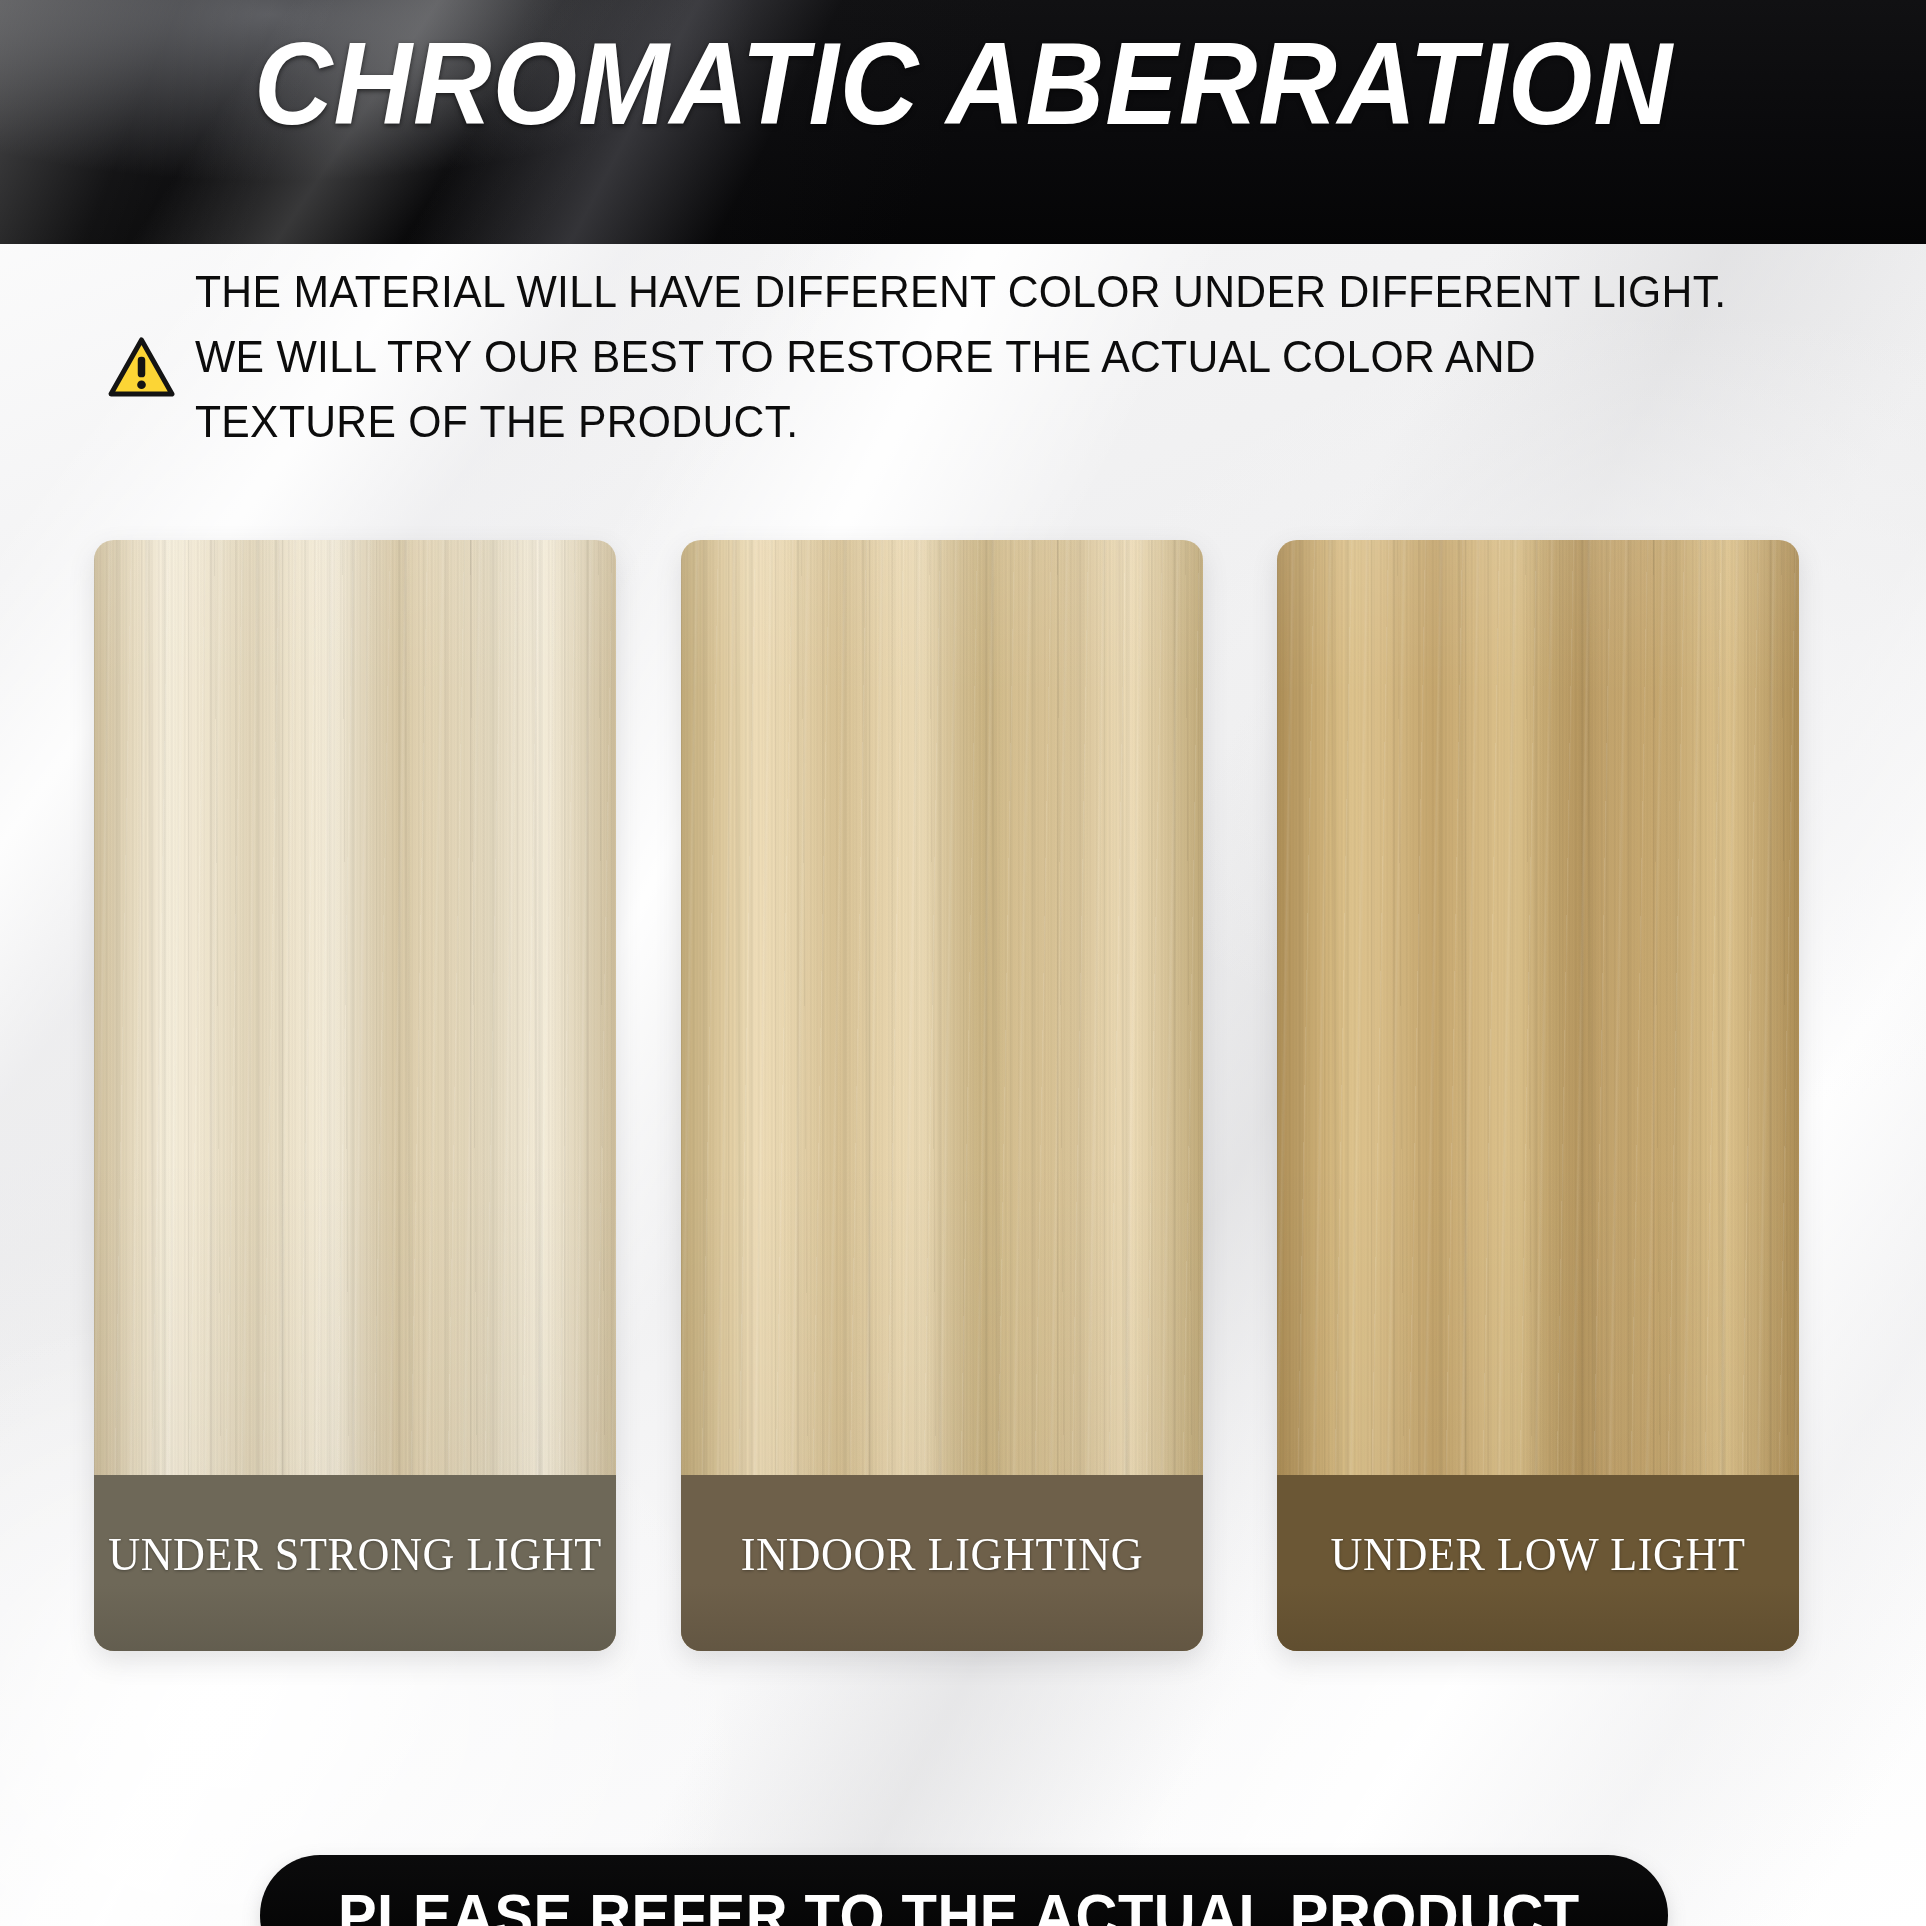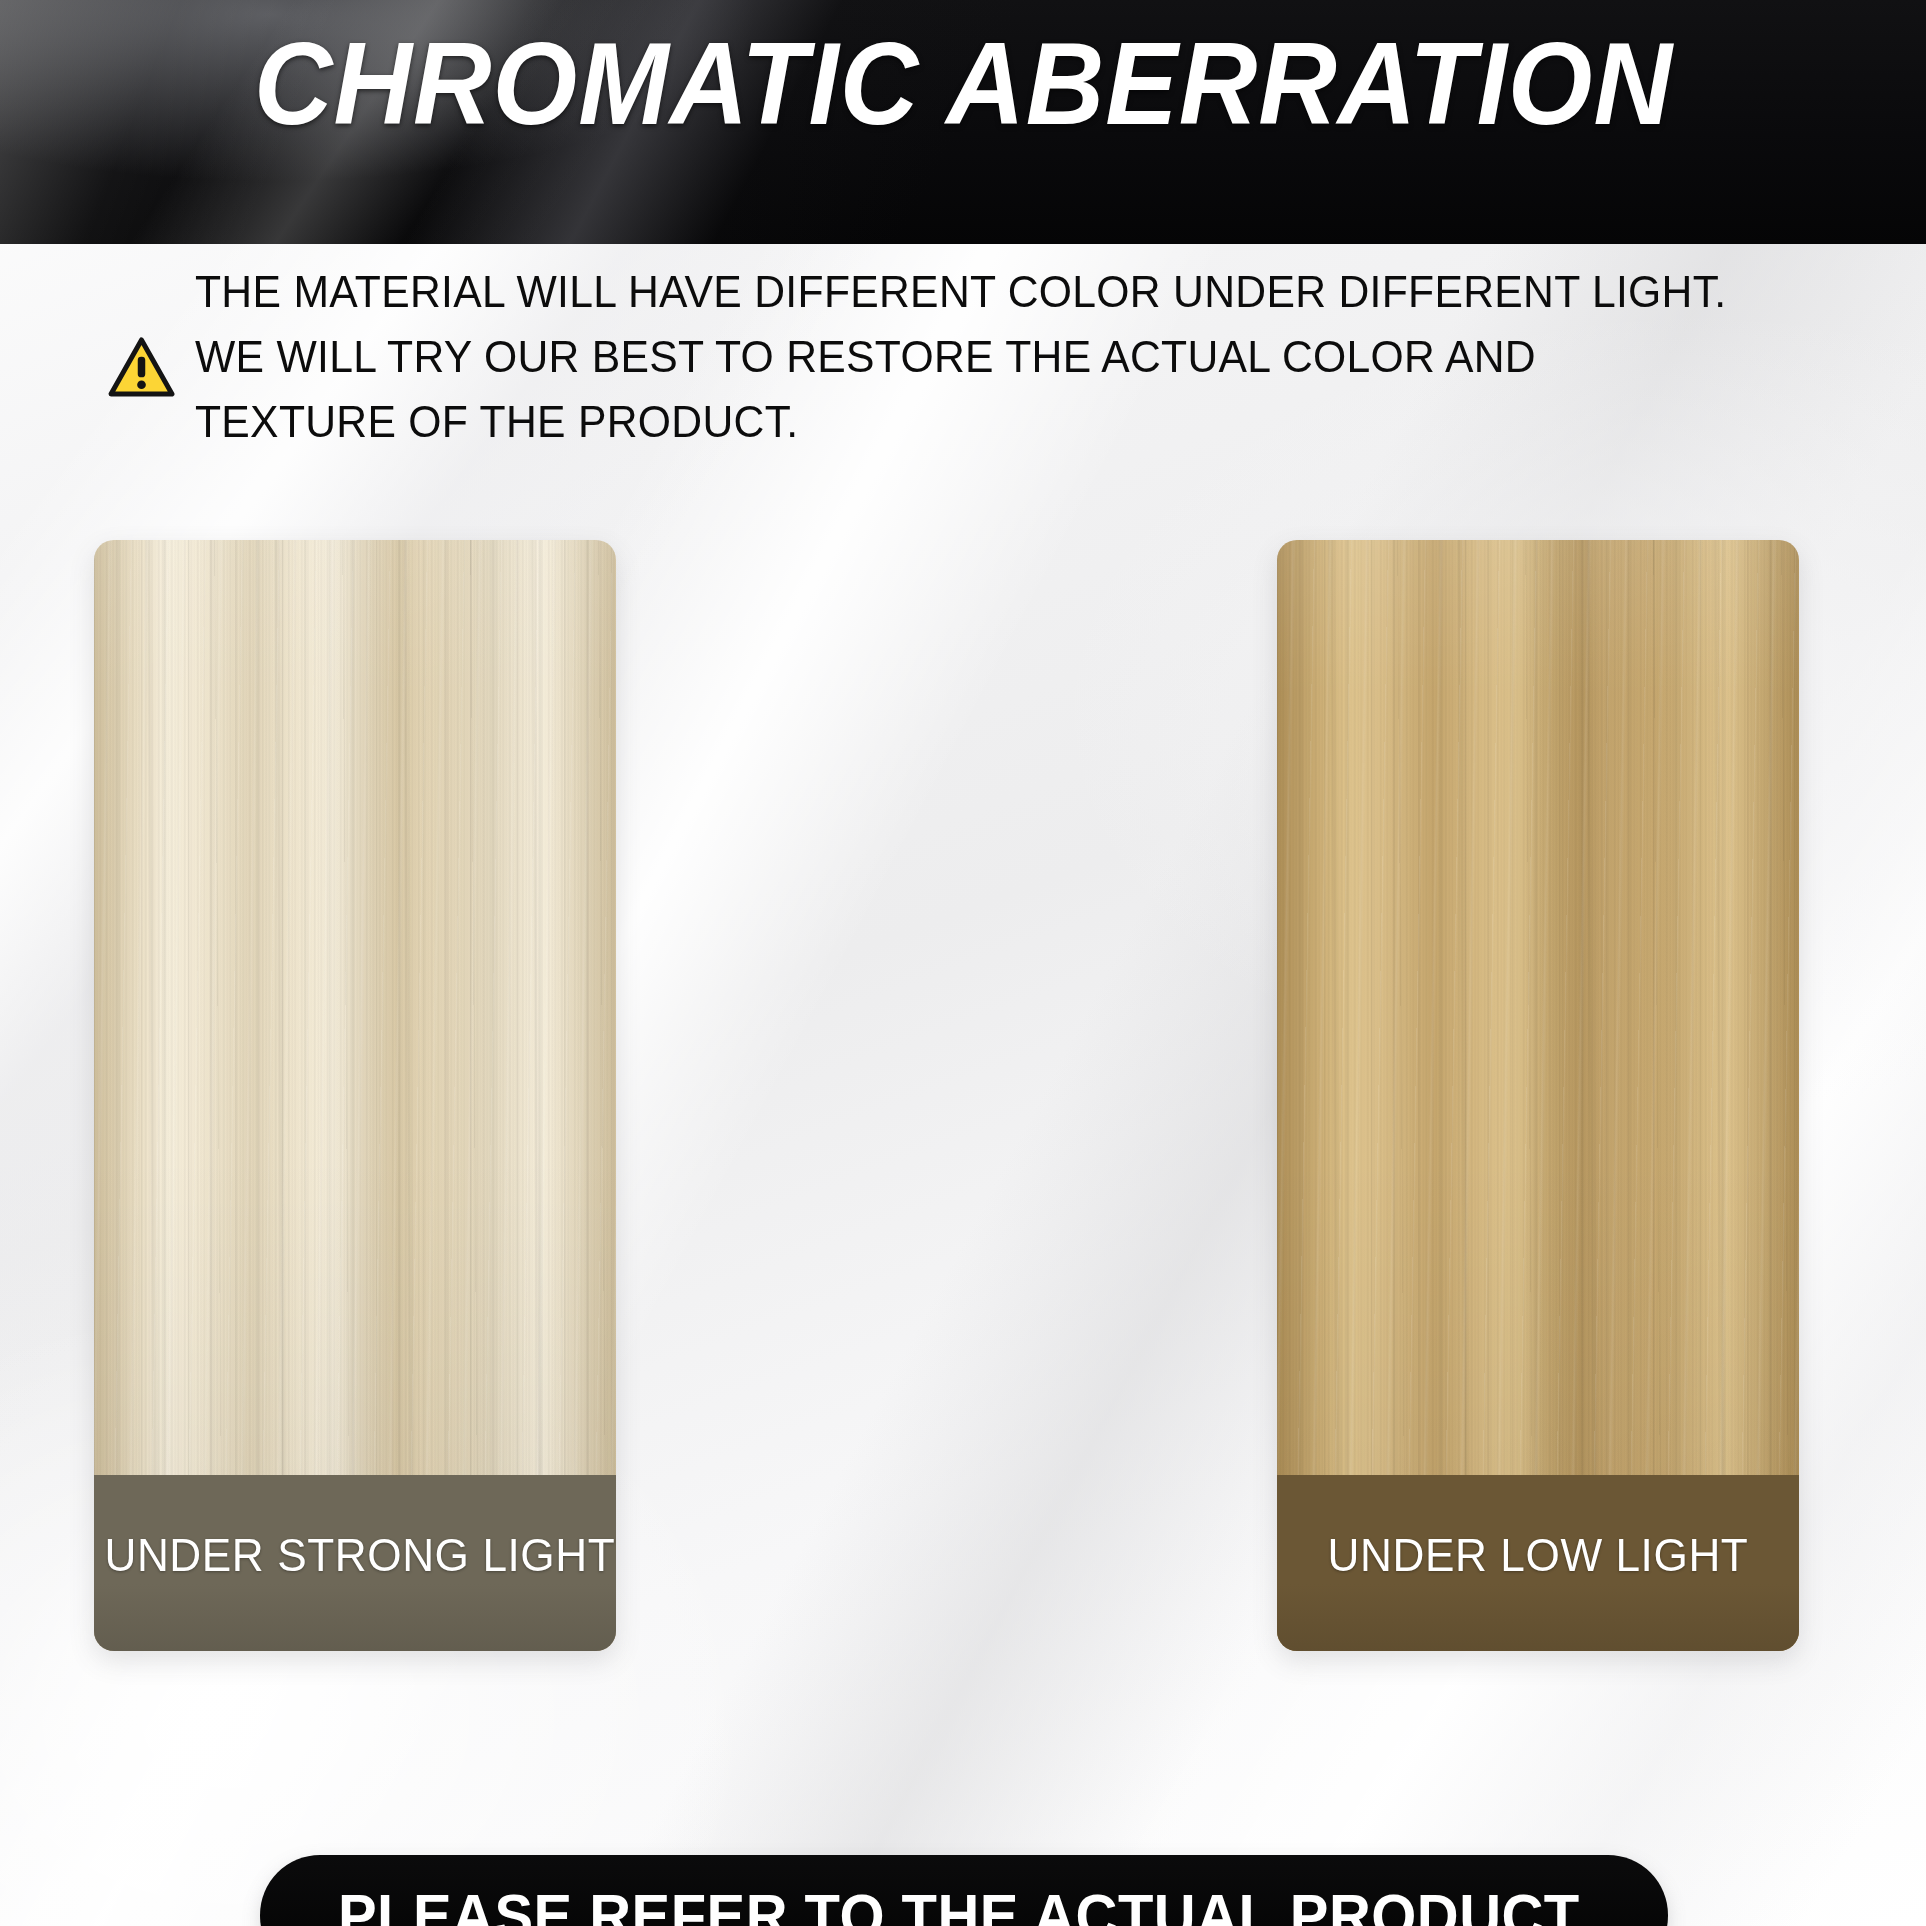--- a/index.html
+++ b/index.html
@@ -61,21 +61,21 @@
     width:67px;height:61px;flex:0 0 67px;margin-top:22px;margin-right:20px;
   }
   #note-text{
     font-size:44px;line-height:65px;color:#0c0c0c;letter-spacing:0.3px;
     transform:scaleX(0.97);transform-origin:left top;
   }
   #note-text div{white-space:nowrap;}
 
   
   #swatches{
-    position:absolute;left:0;top:540px;width:1927px;height:1114px;
+    position:absolute;left:0;top:540px;width:1927px;height:1114px;font-family:Liberation Serif, serif;
   }
   .panel{
     position:absolute;top:0;width:522px;height:1111px;
     border-radius:20px;
     overflow:hidden;
     box-shadow:0 10px 26px rgba(90,90,95,0.16);
   }
   .panel.p1{left:94px;}
   .panel.p2{left:681px;}
   .panel.p3{left:1277px;}
@@ -185,20 +185,31 @@
       <div class="figure"></div>
       <div class="grain"></div>
       <div class="grain2"></div>
     </div>
     <div class="band">
       <div class="band-tint" style="background: linear-gradient(rgb(110, 104, 88) 0%, rgb(110, 104, 88) 62%, rgba(0, 0, 0, 0.1) 100%), linear-gradient(rgb(110, 104, 88), rgb(110, 104, 88));"></div>
       <div class="band-label" style="color: rgb(255, 255, 255);">UNDER STRONG LIGHT</div>
     </div>
   </div>
 
+  <div class="panel p2">
+    <div class="wood" style="background: linear-gradient(90deg, rgb(205, 181, 129) 0%, rgb(239, 221, 182) 14%, rgb(226, 203, 155) 30%, rgb(239, 221, 182) 46%, rgb(205, 181, 129) 58%, rgb(226, 203, 155) 72%, rgb(239, 221, 182) 86%, rgb(205, 181, 129) 100%);">
+      <div class="figure"></div>
+      <div class="grain"></div>
+      <div class="grain2"></div>
+    </div>
+    <div class="band">
+      <div class="band-tint" style="background: linear-gradient(rgb(110, 96, 74) 0%, rgb(110, 96, 74) 62%, rgba(0, 0, 0, 0.1) 100%), linear-gradient(rgb(110, 96, 74), rgb(110, 96, 74));"></div>
+      <div class="band-label" style="color: rgb(255, 255, 255);">INDOOR LIGHTING</div>
+    </div>
+  </div>
 
   <div class="panel p3">
     <div class="wood" style="background: linear-gradient(90deg, rgb(184, 151, 92) 0%, rgb(222, 194, 137) 14%, rgb(207, 174, 114) 30%, rgb(222, 194, 137) 46%, rgb(184, 151, 92) 58%, rgb(207, 174, 114) 72%, rgb(222, 194, 137) 86%, rgb(184, 151, 92) 100%);">
       <div class="figure"></div>
       <div class="grain"></div>
       <div class="grain2"></div>
     </div>
     <div class="band">
       <div class="band-tint" style="background: linear-gradient(rgb(107, 87, 53) 0%, rgb(107, 87, 53) 62%, rgba(0, 0, 0, 0.1) 100%), linear-gradient(rgb(107, 87, 53), rgb(107, 87, 53));"></div>
       <div class="band-label" style="color: rgb(255, 255, 255);">UNDER LOW LIGHT</div>

